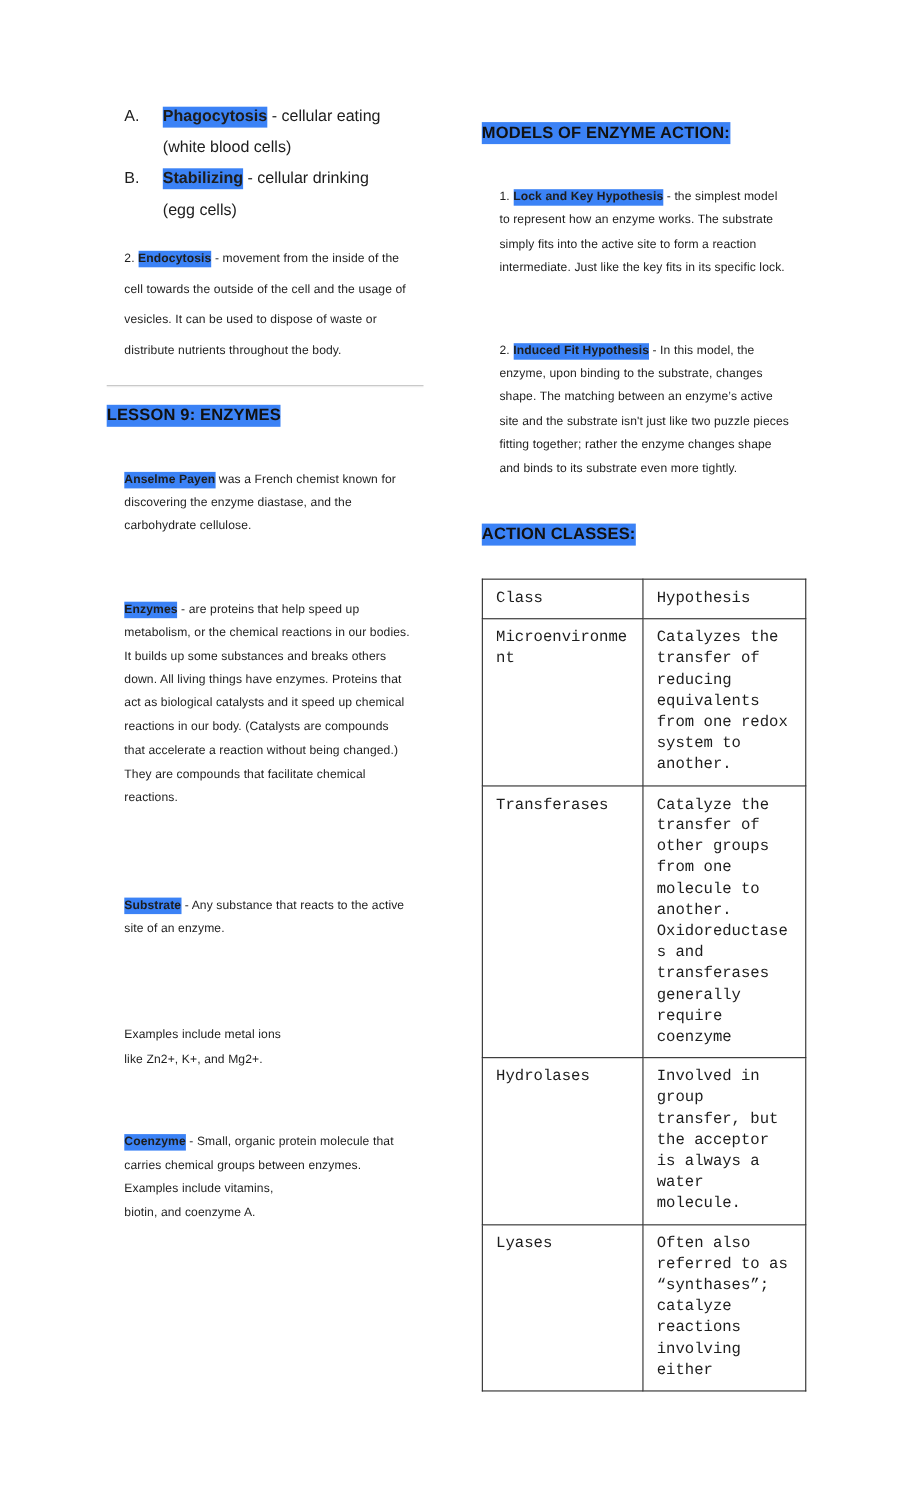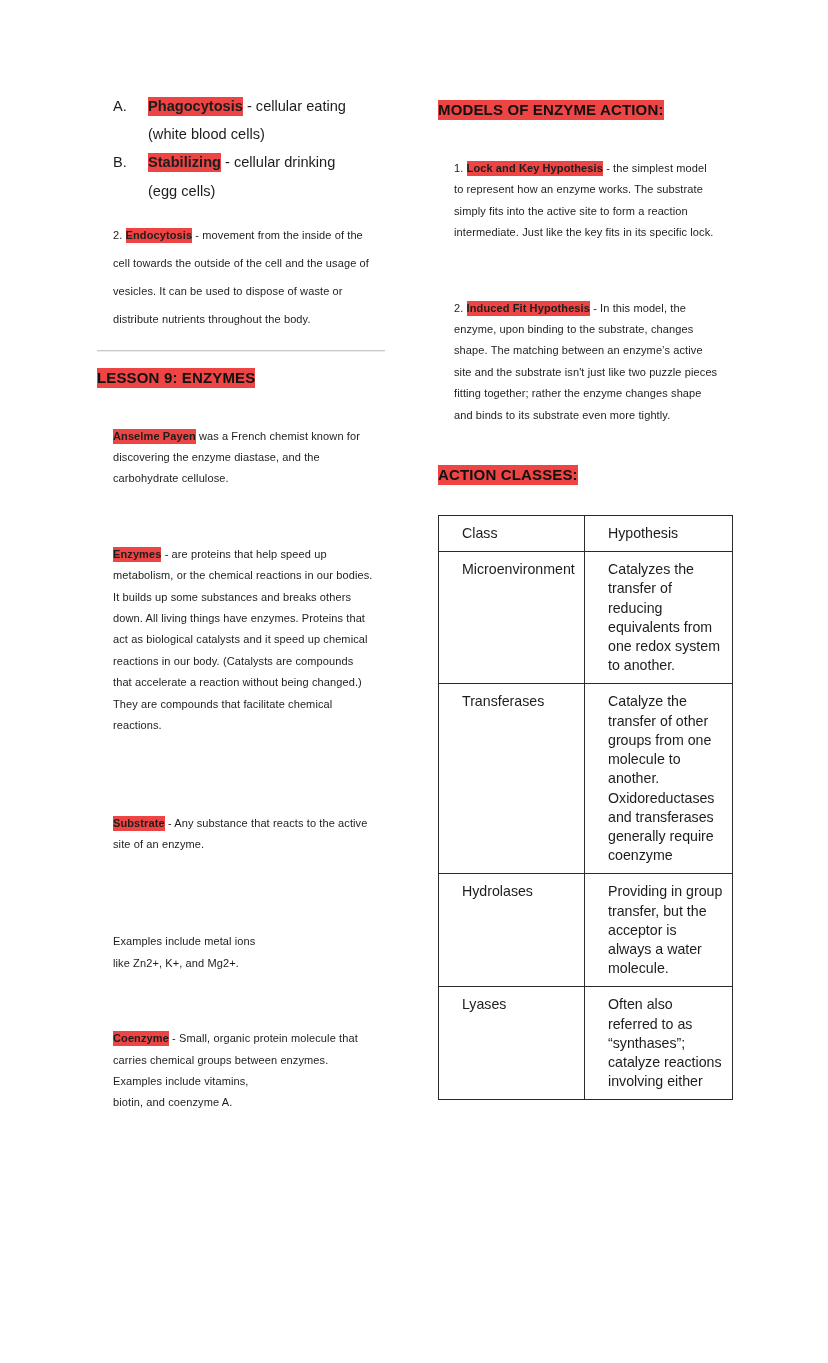--- a/index.html
+++ b/index.html
@@ -26,41 +26,41 @@
   
   .col-left {
     position: absolute;
     left: 97px;
     top: 92px;
     width: 292px;
   }
   .col-right {
     position: absolute;
     left: 438px;
-    top: 99px;
+    top: 110px;
     width: 296px;
   }
 
   
   .p {
     font-size: 11px;
     line-height: 21.4px;
     margin: 16px;
     color: #1d1d1d;
     letter-spacing: 0.01em;
   }
   .p.loose {
     line-height: 28.2px;
   }
   .gap-lg { height: 22px; }
   .gap-xl { height: 30px; }
 
   
   .hl {
-    background: #ef4444;
+    background: #3b82f6;
     font-weight: bold;
     padding: 1px 0 2px 0;
     box-decoration-break: clone;
     -webkit-box-decoration-break: clone;
   }
 
   
   .alpha-list {
     list-style: none;
     margin: 0;
@@ -105,26 +105,27 @@
   .enzyme-table {
     border-collapse: collapse;
     width: 294px;
     table-layout: fixed;
     margin: 0;
   }
   .enzyme-table td,
   .enzyme-table th {
     border: 1.4px solid #2b2b2b;
     vertical-align: top;
-    padding: 8px 9px 8px 23px;
+    padding: 8px 9px 8px 12px;
     font-size: 14.2px;
     line-height: 19.2px;
     font-weight: normal;
     text-align: left;
     color: #1d1d1d;
+    font-family: Liberation Mono, monospace;
   }
   .enzyme-table col.c-class { width: 146px; }
   .enzyme-table col.c-desc  { width: 148px; }
   .cell-pad-xl { padding-bottom: 40px; }
   .cell-pad-lg { padding-bottom: 30px; }
   .cell-pad-md { padding-bottom: 16px; }
 
   
   .wrapword { overflow-wrap: break-word; word-break: break-word; }
 </style>
@@ -215,21 +216,21 @@
         <tr>
           <td class="wrapword cell-pad-xl">Microenvironment</td>
           <td class="wrapword cell-pad-xl">Catalyzes the transfer of reducing equivalents from one redox system to another.</td>
         </tr>
         <tr>
           <td class="wrapword cell-pad-lg">Transferases</td>
           <td class="wrapword cell-pad-lg">Catalyze the transfer of other groups from one molecule to another. Oxidoreductases and transferases generally require coenzyme</td>
         </tr>
         <tr>
           <td class="wrapword cell-pad-lg">Hydrolases</td>
-          <td class="wrapword cell-pad-lg">Providing in group transfer, but the acceptor is always a water molecule.</td>
+          <td class="wrapword cell-pad-lg">Involved in group transfer, but the acceptor is always a water molecule.</td>
         </tr>
         <tr>
           <td class="wrapword cell-pad-md">Lyases</td>
           <td class="wrapword cell-pad-md">Often also referred to as “synthases”; catalyze reactions involving either</td>
         </tr>
       </tbody>
     </table>
 
   </div>
 

